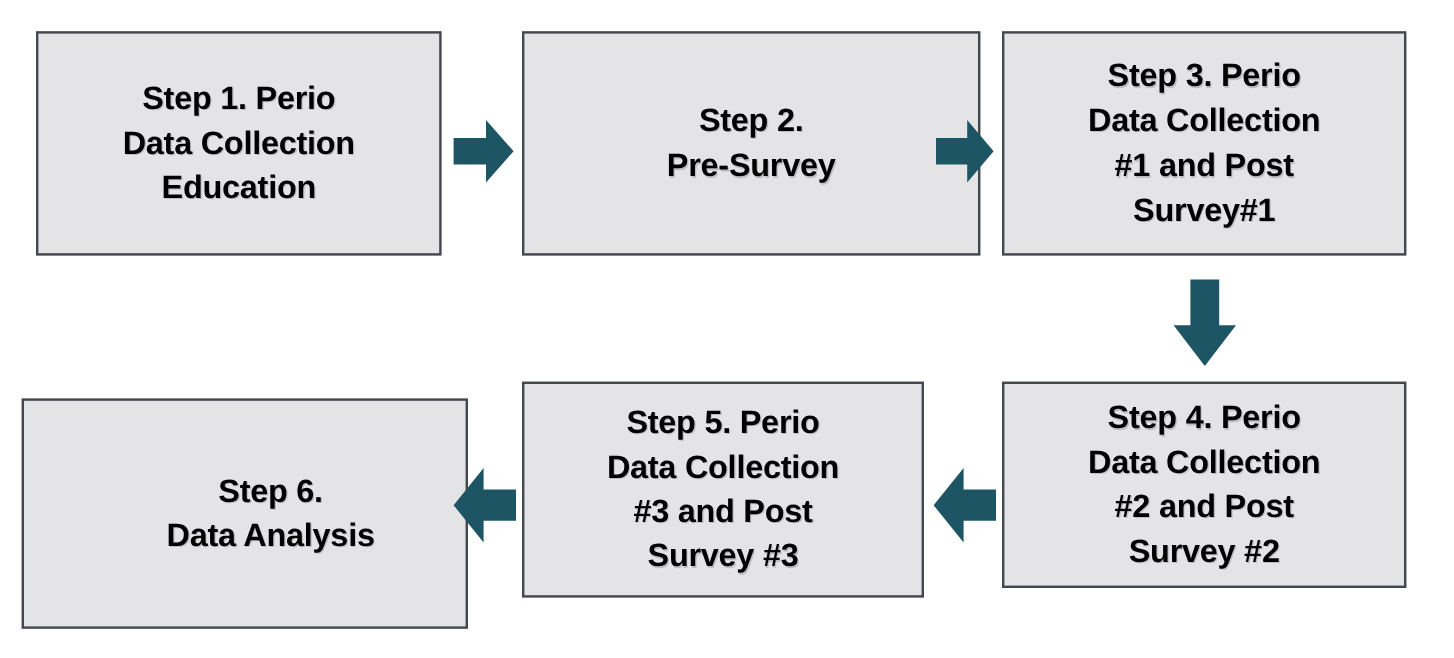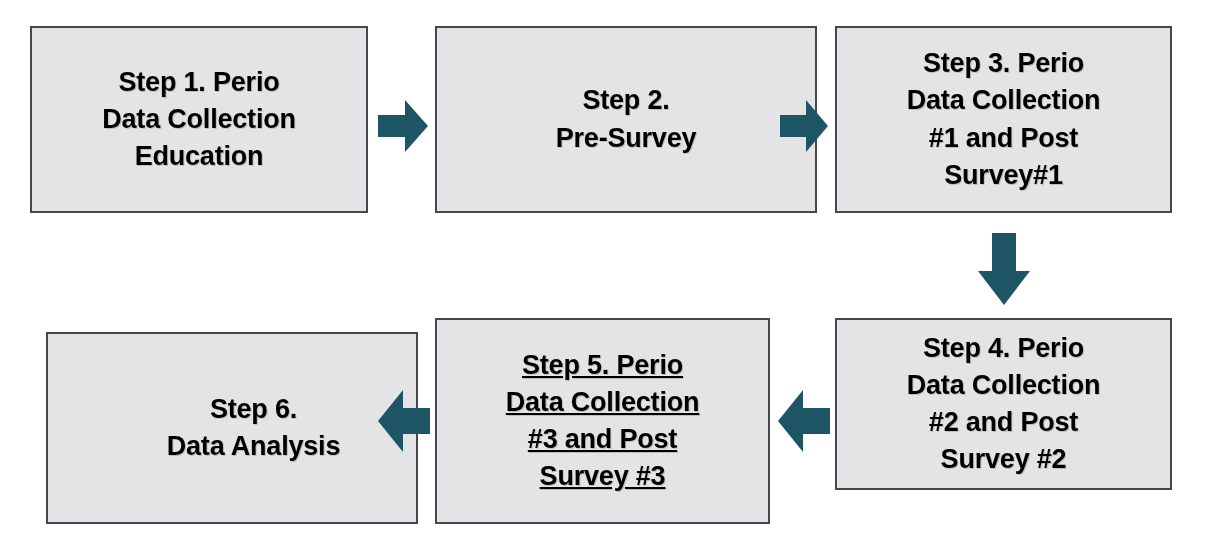--- a/index.html
+++ b/index.html
@@ -43,22 +43,22 @@
   }
   .arrow svg {
     display: block;
     overflow: visible;
   }
   
   #box-step-1 { left: 30px;  top: 26px;  width: 338px; height: 187px; }
   #box-step-2 { left: 435px; top: 26px;  width: 382px; height: 187px; }
   #box-step-3 { left: 835px; top: 26px;  width: 337px; height: 187px; }
   #box-step-4 { left: 835px; top: 318px; width: 337px; height: 172px; }
-  #box-step-5 { left: 435px; top: 318px; width: 335px; height: 206px; text-decoration: underline; }
-  #box-step-6 { left: 46px;  top: 332px; width: 372px; height: 192px; padding-left: 43px; }
+  #box-step-5 { left: 435px; top: 318px; width: 335px; height: 180px; }
+  #box-step-6 { left: 18px;  top: 332px; width: 372px; height: 192px; padding-left: 43px; }
 
   
   #arrow-1-to-2 { left: 378px; top: 100px; width: 50px; height: 52px; }
   #arrow-2-to-3 { left: 780px; top: 100px; width: 48px; height: 52px; }
   #arrow-3-to-4 { left: 978px; top: 233px; width: 52px; height: 72px; }
   #arrow-4-to-5 { left: 778px; top: 390px; width: 52px; height: 62px; }
   #arrow-5-to-6 { left: 378px; top: 390px; width: 52px; height: 62px; }
 </style>
 </head>
 <body>

